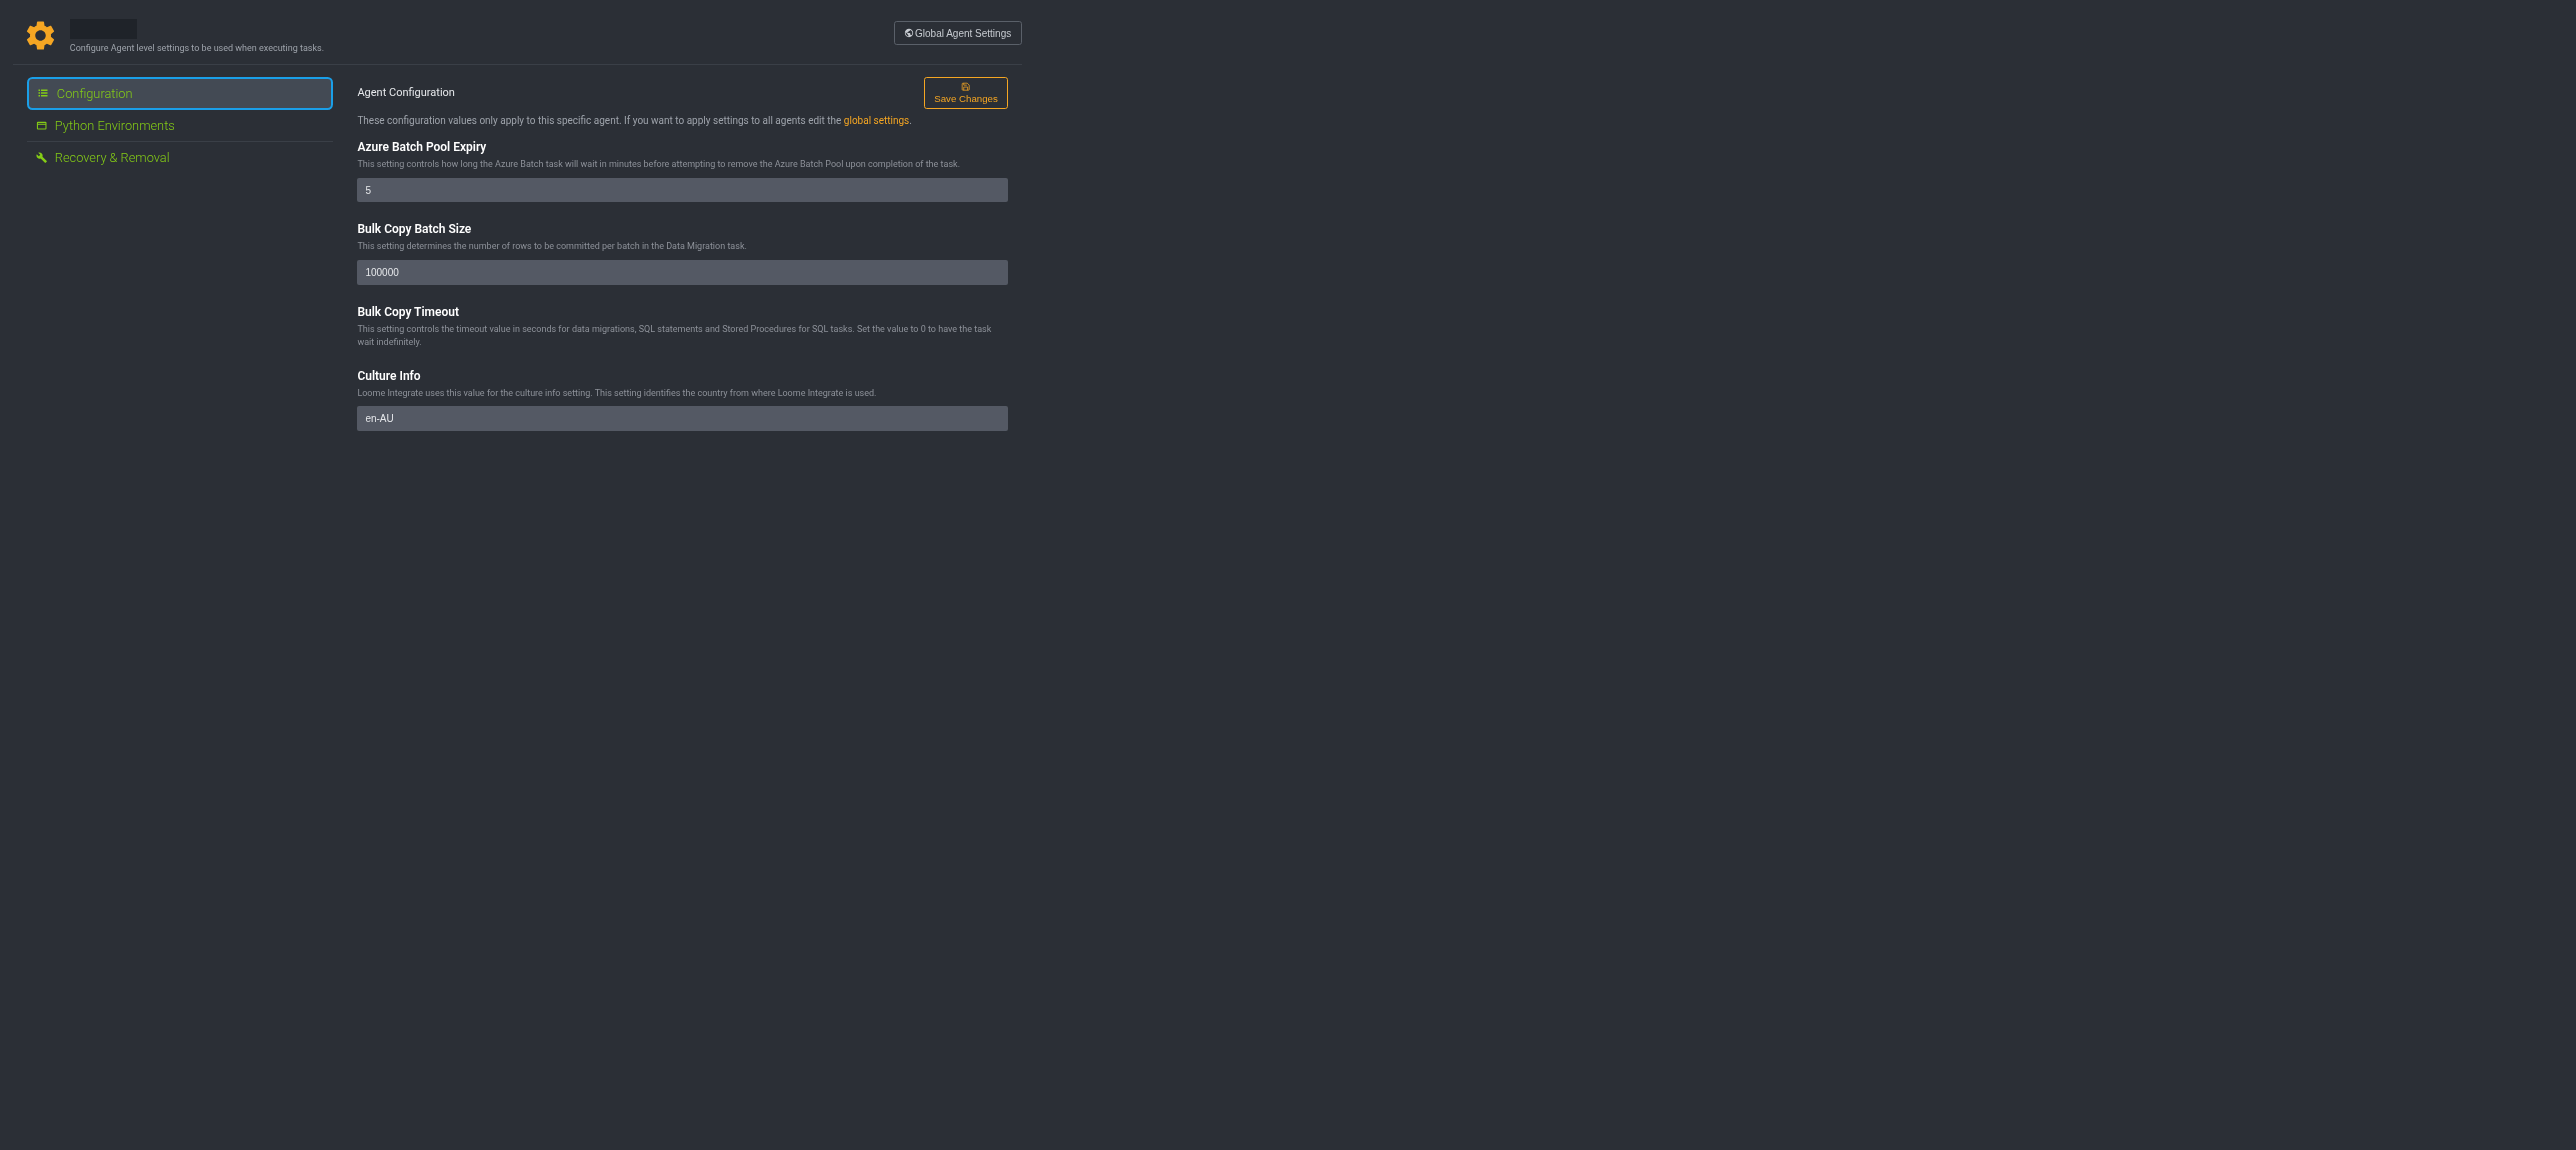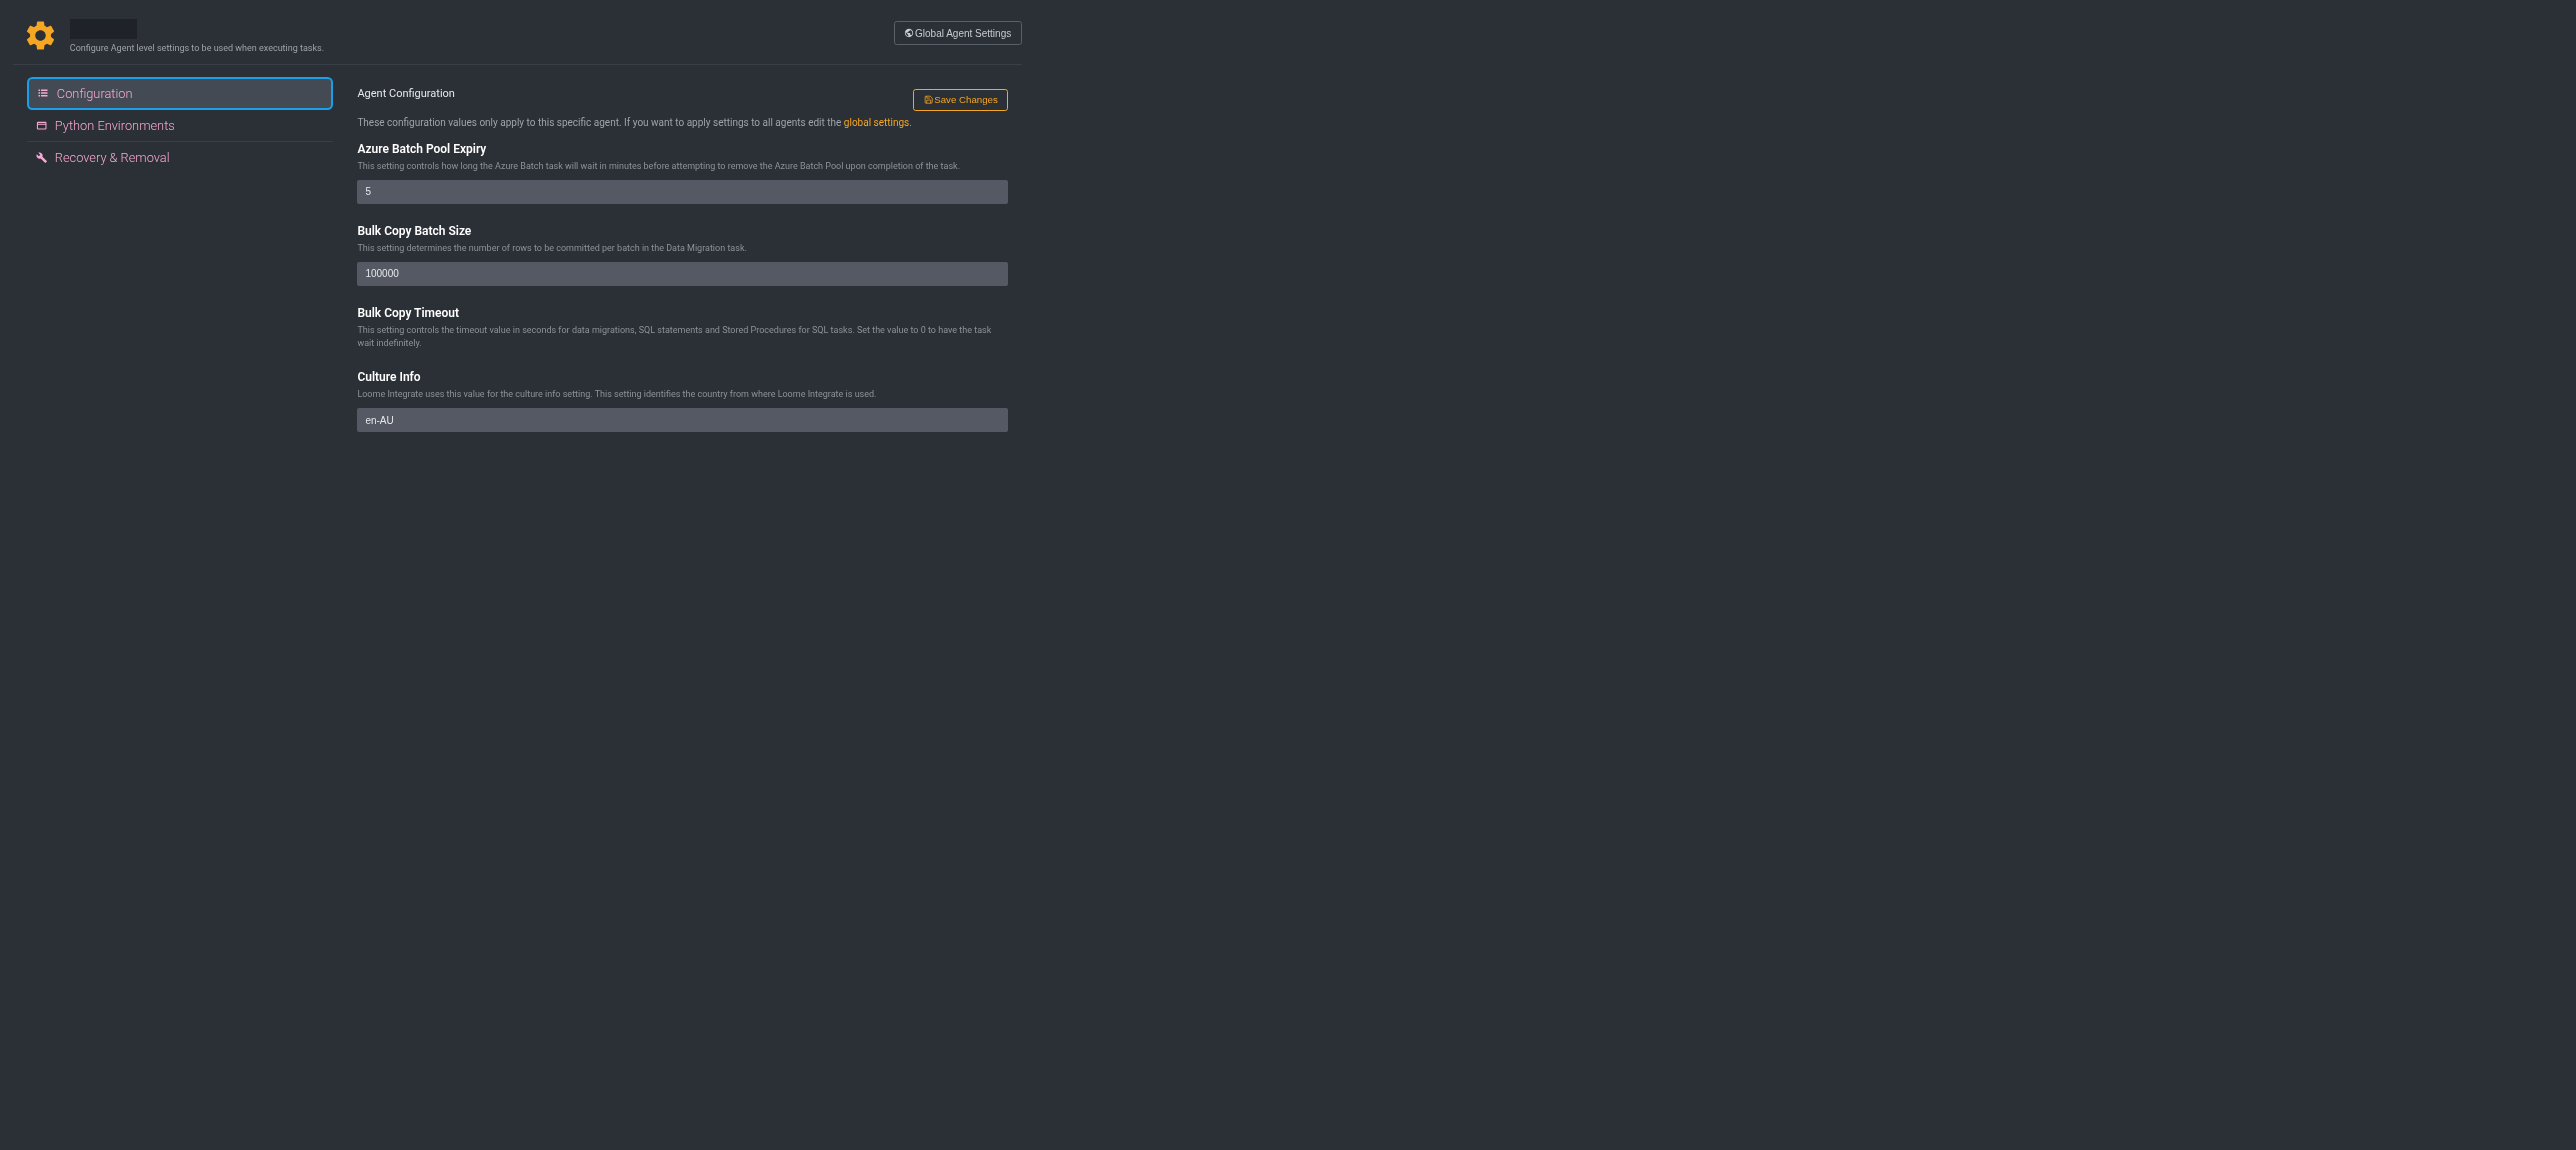--- a/index.html
+++ b/index.html
@@ -75,21 +75,21 @@
     width: 320px;
     flex: 0 0 320px;
     padding-left: 13.4px;
   }
   .tab {
     display: flex;
     align-items: center;
     gap: 6.7px;
     font-size: 12.8px;
     font-weight: 300;
-    color: #f9a8d4;
+    color: #84cc16;
     padding: 8px 8px;
     border-bottom: 0.7px solid #3a3f47;
     cursor: pointer;
   }
   .tab.active {
     background: #434a54;
     border: 2px solid #1a9fe8;
     border-radius: 5.4px;
     border-bottom: 2px solid #1a9fe8;
     padding: 7.4px 8px;
@@ -212,21 +212,21 @@
           </svg>
         </span>
         <span>Recovery &amp; Removal</span>
       </div>
 
     </div>
 
     <div class="main">
       <div class="main-header">
         <h2>Agent Configuration</h2>
-        <button class="btn small orange" style="margin-top:12px;">
+        <button class="btn small orange" style="margin-top:0;flex-direction:column;">
           <span>
             <svg width="9.4" height="9.4" viewBox="0 0 24 24" fill="none" stroke="currentColor" stroke-width="2">
               <path d="M19 21H5a2 2 0 0 1-2-2V5a2 2 0 0 1 2-2h11l5 5v11a2 2 0 0 1-2 2z"></path>
               <polyline points="17 21 17 13 7 13 7 21"></polyline>
               <polyline points="7 3 7 8 15 8"></polyline>
             </svg>
           </span>
           <span>Save Changes</span>
         </button>
       </div>

